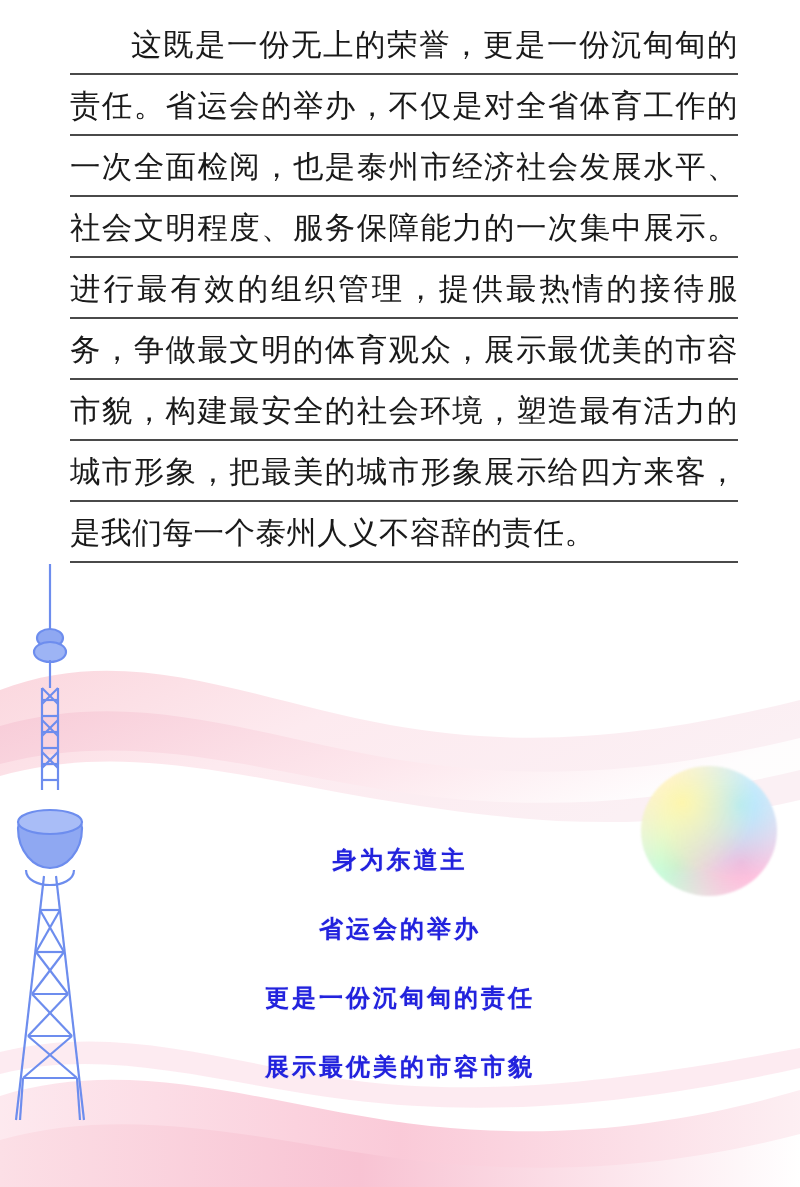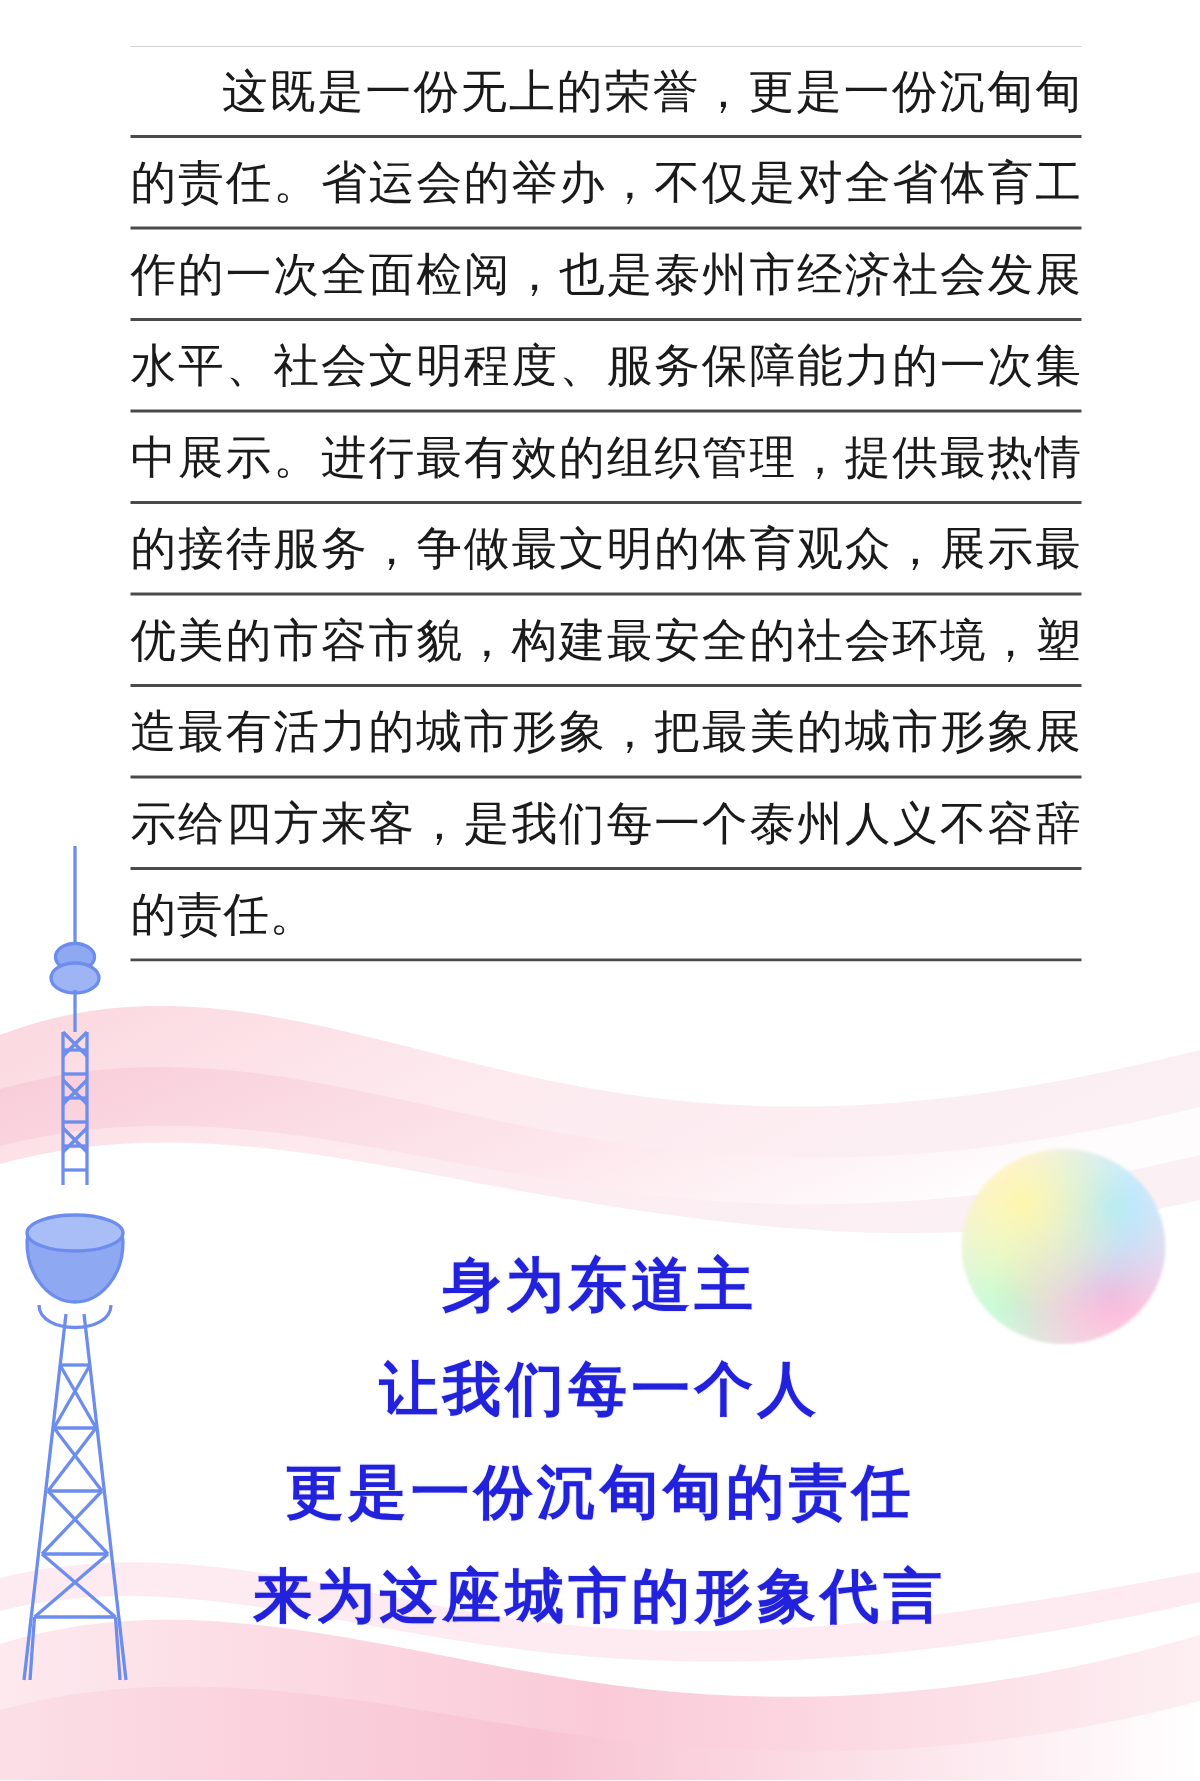--- a/index.html
+++ b/index.html
@@ -27,21 +27,21 @@
 
   
   .article {
     position: absolute;
     left: 70px;
     top: 14px;
     width: 668px;
     z-index: 5;
   }
   .article p {
-    margin: 17px;
+    margin: 0;
     font-family: "Liberation Sans", sans-serif;
     font-size: 30.5px;
     line-height: 61px;
     color: #1a1a1a;
     letter-spacing: 0.4px;
     text-align: justify;
     text-indent: 2em;
     
     background-image: linear-gradient(to bottom, transparent 0px, transparent 59px, #4a4a4a 59px, #4a4a4a 60px);
     background-size: 100% 61px;
@@ -51,24 +51,24 @@
   
   .slogan {
     position: absolute;
     left: 0;
     right: 0;
     top: 826px;
     z-index: 6;
     text-align: center;
   }
   .slogan .line {
-    font-family: Liberation Mono, monospace;
+    font-family: Liberation Serif, serif;
     font-weight: bold;
     color: #2222dd;
-    font-size: 39px;
+    font-size: 24px;
     line-height: 69px;
     letter-spacing: 3px;
     text-shadow: 0 0 1px rgba(34,34,221,0.4);
   }
 
   
   .tower {
     position: absolute;
     left: 0px;
     top: 560px;
@@ -181,18 +181,18 @@
       <line x1="68" y1="434" x2="28" y2="476"></line>
       <line x1="28" y1="476" x2="77" y2="518"></line>
       <line x1="72" y1="476" x2="23" y2="518"></line>
       <line x1="23" y1="518" x2="20" y2="560"></line>
       <line x1="77" y1="518" x2="80" y2="560"></line>
     </g>
   </svg>
 
   <div class="slogan">
     <div class="line">身为东道主</div>
-    <div class="line">让我们每一个人</div>
+    <div class="line">省运会的举办</div>
     <div class="line">更是一份沉甸甸的责任</div>
-    <div class="line">来为这座城市的形象代言</div>
+    <div class="line">展示最优美的市容市貌</div>
   </div>
 
 </div>
 
 </body></html>

